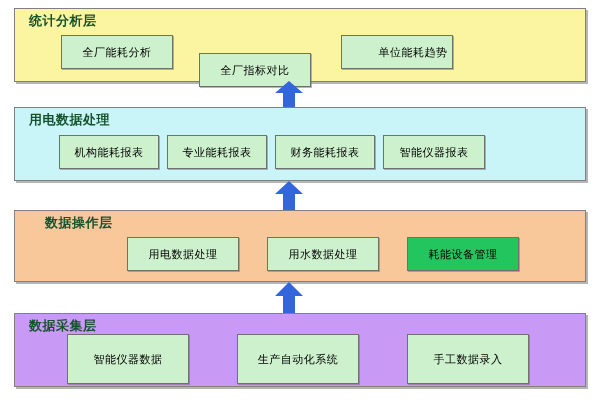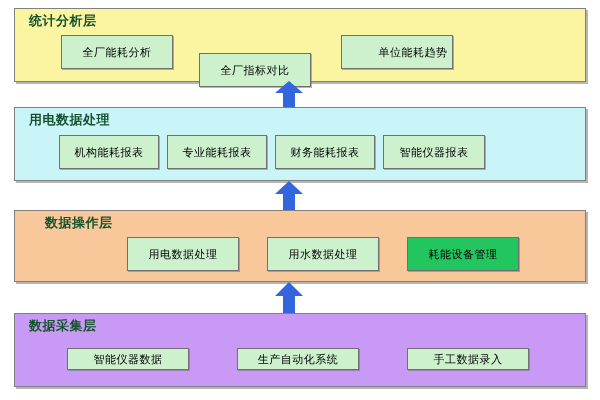--- a/index.html
+++ b/index.html
@@ -89,21 +89,21 @@
   #l1-n2 { left: 260px; width: 100px; }
   #l1-n3 { left: 368px; width: 102px; }
 
   
   #layer-2 .node { position: absolute; height: 34px; }
   #l2-n0 { left: 96px;  width: 112px; }
   #l2-n1 { left: 236px; width: 112px; }
   #l2-n2 { left: 376px; width: 112px; }
 
   
-  #layer-3 .node { position: absolute; height: 22px; }
+  #layer-3 .node { position: absolute; height: 50px; }
   #l3-n0 { left: 52px;  width: 122px; }
   #l3-n1 { left: 222px; width: 122px; }
   #l3-n2 { left: 392px; width: 122px; }
 
   
   .arrow {
     position: absolute;
     width: 30px;
   }
   .arrow svg { display: block; }

